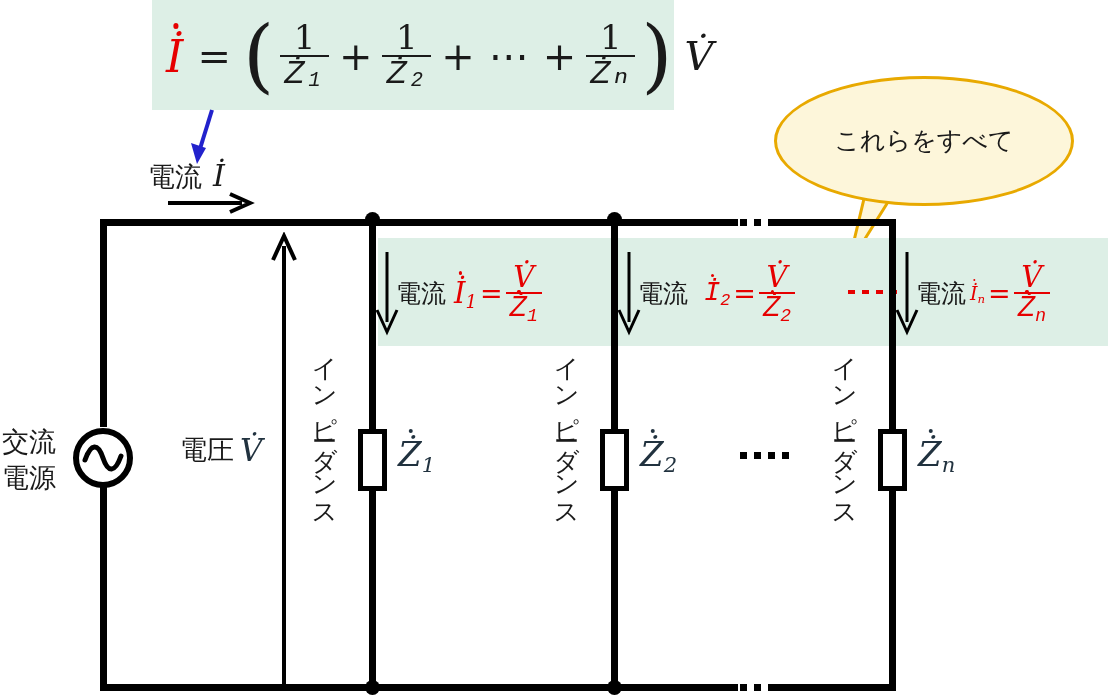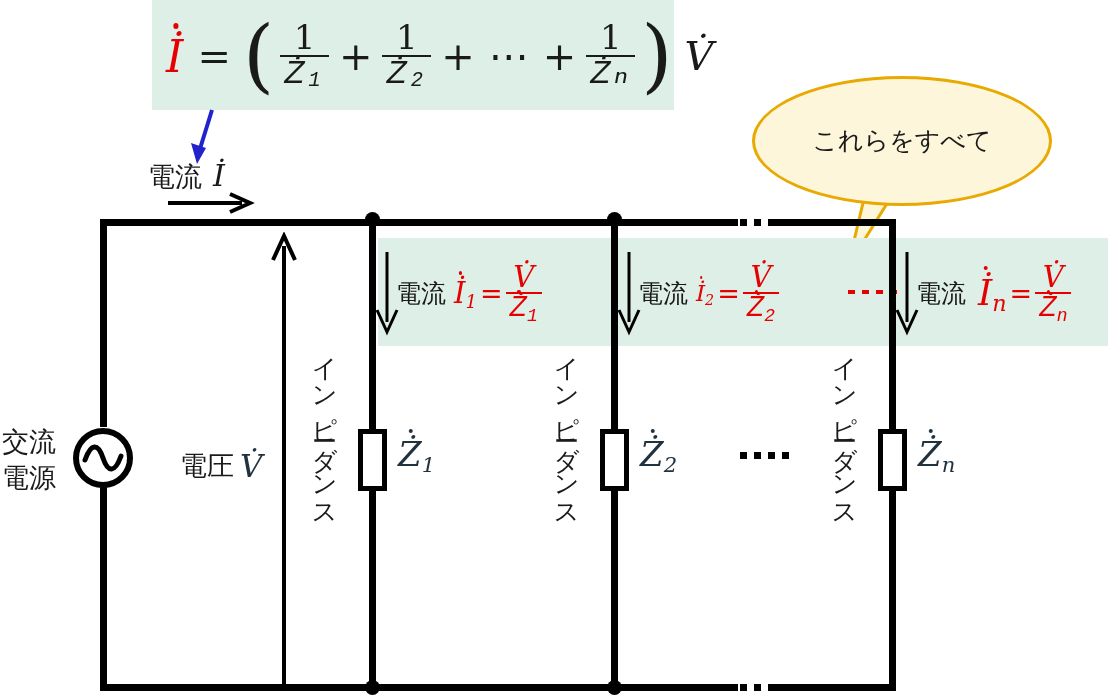--- a/index.html
+++ b/index.html
@@ -86,21 +86,21 @@
   <span class="math" style="font-size:30px;margin-left:11px;">İ</span>
 </div>
 <svg class="abs" style="left:168px;top:192px;" width="90" height="22" viewBox="0 0 90 22">
   <line x1="0" y1="11" x2="74" y2="11" stroke="#000" stroke-width="4"></line>
   <polyline points="62,2 82,11 62,20" fill="none" stroke="#000" stroke-width="4"></polyline>
 </svg>
 
 <svg class="abs" style="left:820px;top:180px;" width="110" height="90" viewBox="0 0 110 90">
   <polygon points="48,2 78,6 28,86" fill="#fdf6da" stroke="#e8a900" stroke-width="3"></polygon>
 </svg>
-<div class="bubble" style="left:752px;top:76px;width:294px;height:124px;">
+<div class="bubble" style="left:774px;top:76px;width:294px;height:124px;">
   <div class="bubble-txt">
     <div>これらをすべて</div>
   </div>
 </div>
 
 <div class="mint" style="left:378px;top:238px;width:730px;height:108px;"></div>
 
 <div class="wire-h" style="left:100px;top:219px;width:638px;"></div>
 <div class="ell-sq" style="left:740px;top:219px;">
   <i></i>
@@ -128,21 +128,21 @@
 </svg>
 <div class="abs jp" style="left:2px;top:424px;font-size:27px;line-height:1.32;text-align:left;">
   <div>交流</div>
   <div>電源</div>
 </div>
 
 <svg class="abs" style="left:268px;top:232px;" width="32" height="452" viewBox="0 0 32 452">
   <line x1="16" y1="452" x2="16" y2="14" stroke="#000" stroke-width="4"></line>
   <polyline points="5,28 16,4 27,28" fill="none" stroke="#000" stroke-width="4"></polyline>
 </svg>
-<div class="abs" style="left:180px;top:448px;display:flex;align-items:center;">
+<div class="abs" style="left:180px;top:432px;display:flex;align-items:center;">
   <span class="jp" style="font-size:27px;">電圧</span>
   <span class="math ink" style="font-size:31px;margin-left:6px;">V̇</span>
 </div>
 
 <div class="wire-v" style="left:369px;top:219px;height:212px;"></div>
 <div class="wire-v" style="left:369px;top:489px;height:198px;"></div>
 <div class="node" style="left:365px;top:212px;"></div>
 <div class="node" style="left:365px;top:680px;"></div>
 <div class="resistor" style="left:358px;top:429px;width:29px;height:62px;"></div>
 <div class="abs math ink" style="left:398px;top:434px;font-size:34px;">
@@ -175,21 +175,21 @@
 <div class="abs math ink" style="left:640px;top:434px;font-size:34px;">
   <span class="dotted">Ż</span><span class="sub upr">2</span>
 </div>
 <div class="vlabel" style="left:554px;top:340px;">インピーダンス</div>
 <svg class="abs" style="left:616px;top:252px;" width="26" height="84" viewBox="0 0 26 84">
   <line x1="13" y1="0" x2="13" y2="70" stroke="#000" stroke-width="3"></line>
   <polyline points="3,58 13,80 23,58" fill="none" stroke="#000" stroke-width="3"></polyline>
 </svg>
 <div class="abs" style="left:638px;top:262px;display:flex;align-items:center;">
   <span class="jp" style="font-size:25px;">電流</span>
-  <span class="math red" style="font-size:23px;margin-left:8px;">
+  <span class="math red" style="font-size:27px;margin-left:16px;font-family:Liberation Mono, monospace;">
     <span class="dotted">İ</span><span class="sub upr">2</span>
   </span>
   <span class="math red upr" style="font-size:27px;margin:0 3px;">=</span>
   <span class="math red frac" style="font-size:29px;">
     <span class="num">V̇</span>
     <span class="den">
       <span class="dotted">Ż</span><span class="sub upr">2</span>
     </span>
   </span>
 </div>
@@ -214,21 +214,21 @@
 <div class="abs math ink" style="left:918px;top:434px;font-size:34px;">
   <span class="dotted">Ż</span><span class="subn">n</span>
 </div>
 <div class="vlabel" style="left:832px;top:340px;">インピーダンス</div>
 <svg class="abs" style="left:894px;top:252px;" width="26" height="84" viewBox="0 0 26 84">
   <line x1="13" y1="0" x2="13" y2="70" stroke="#000" stroke-width="3"></line>
   <polyline points="3,58 13,80 23,58" fill="none" stroke="#000" stroke-width="3"></polyline>
 </svg>
 <div class="abs" style="left:916px;top:262px;display:flex;align-items:center;">
   <span class="jp" style="font-size:25px;">電流</span>
-  <span class="math red" style="font-size:36px;margin-left:12px;">
+  <span class="math red" style="font-size:19px;margin-left:4px;">
     <span class="dotted">İ</span><span class="subn">n</span>
   </span>
   <span class="math red upr" style="font-size:27px;margin:0 3px;">=</span>
   <span class="math red frac" style="font-size:29px;">
     <span class="num">V̇</span>
     <span class="den">
       <span class="dotted">Ż</span><span class="subn">n</span>
     </span>
   </span>
 </div>

